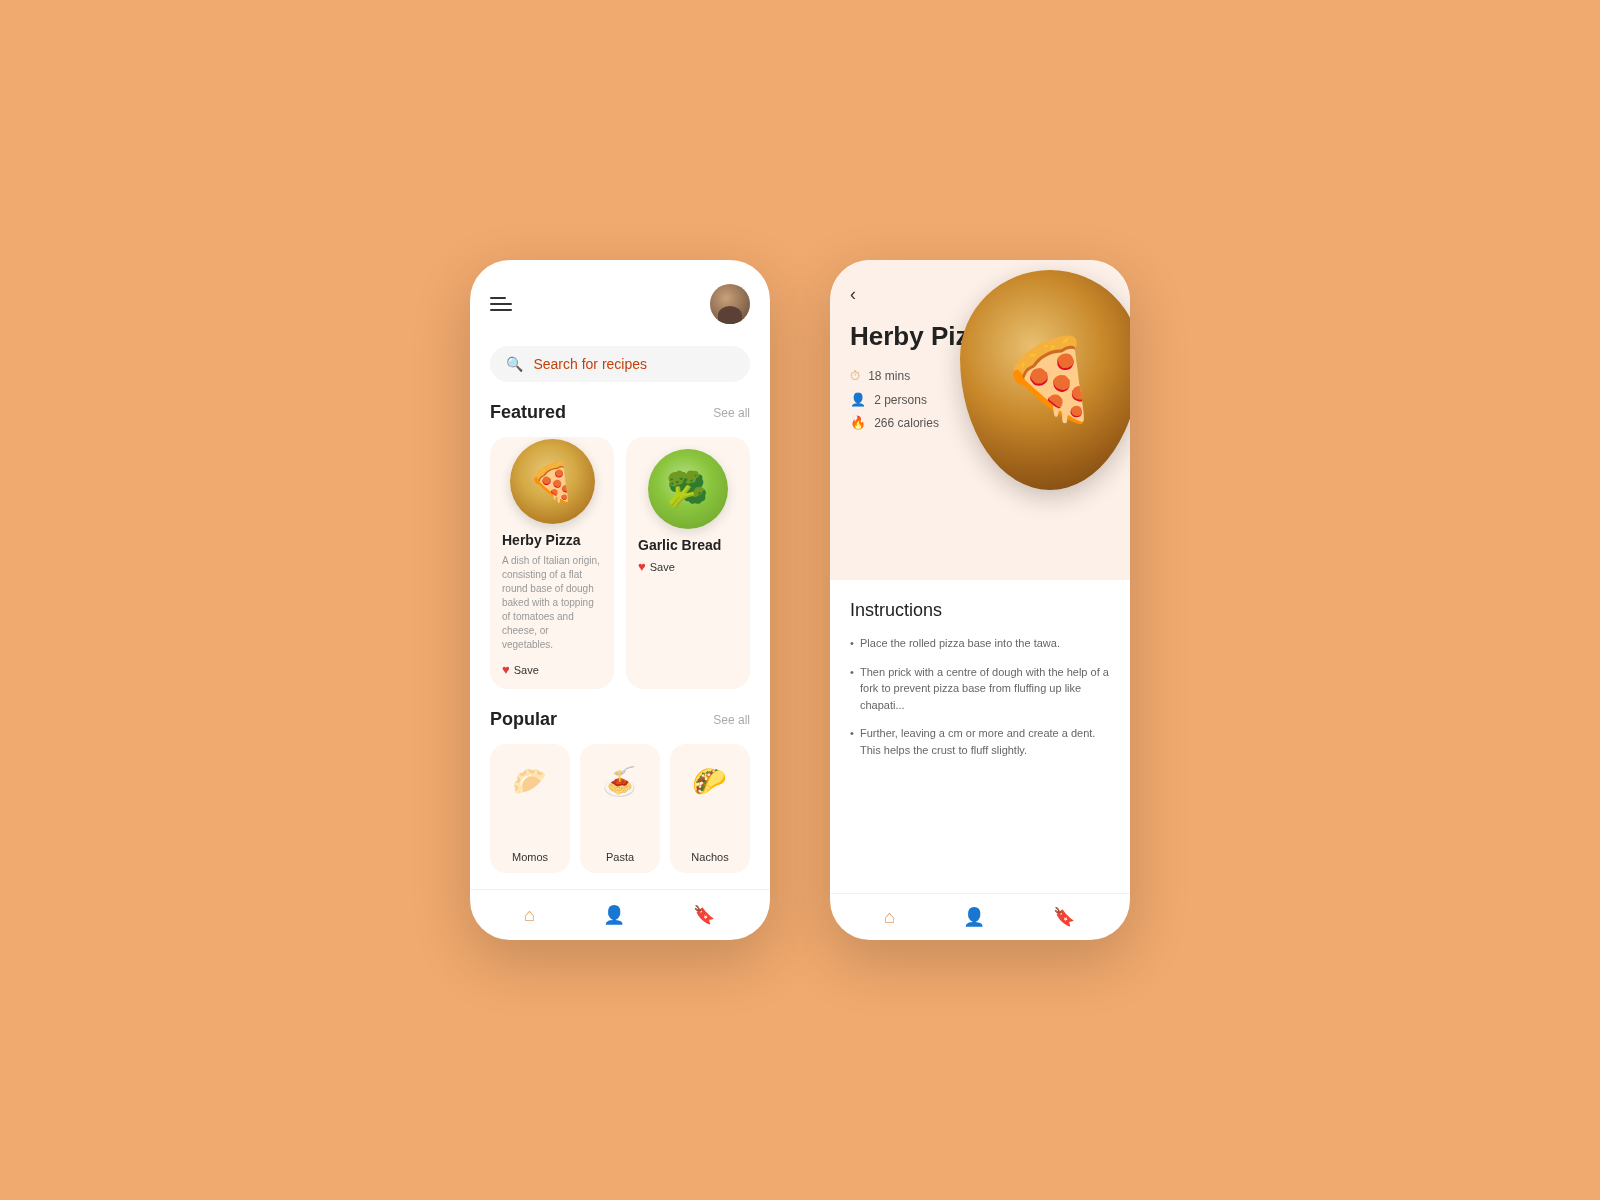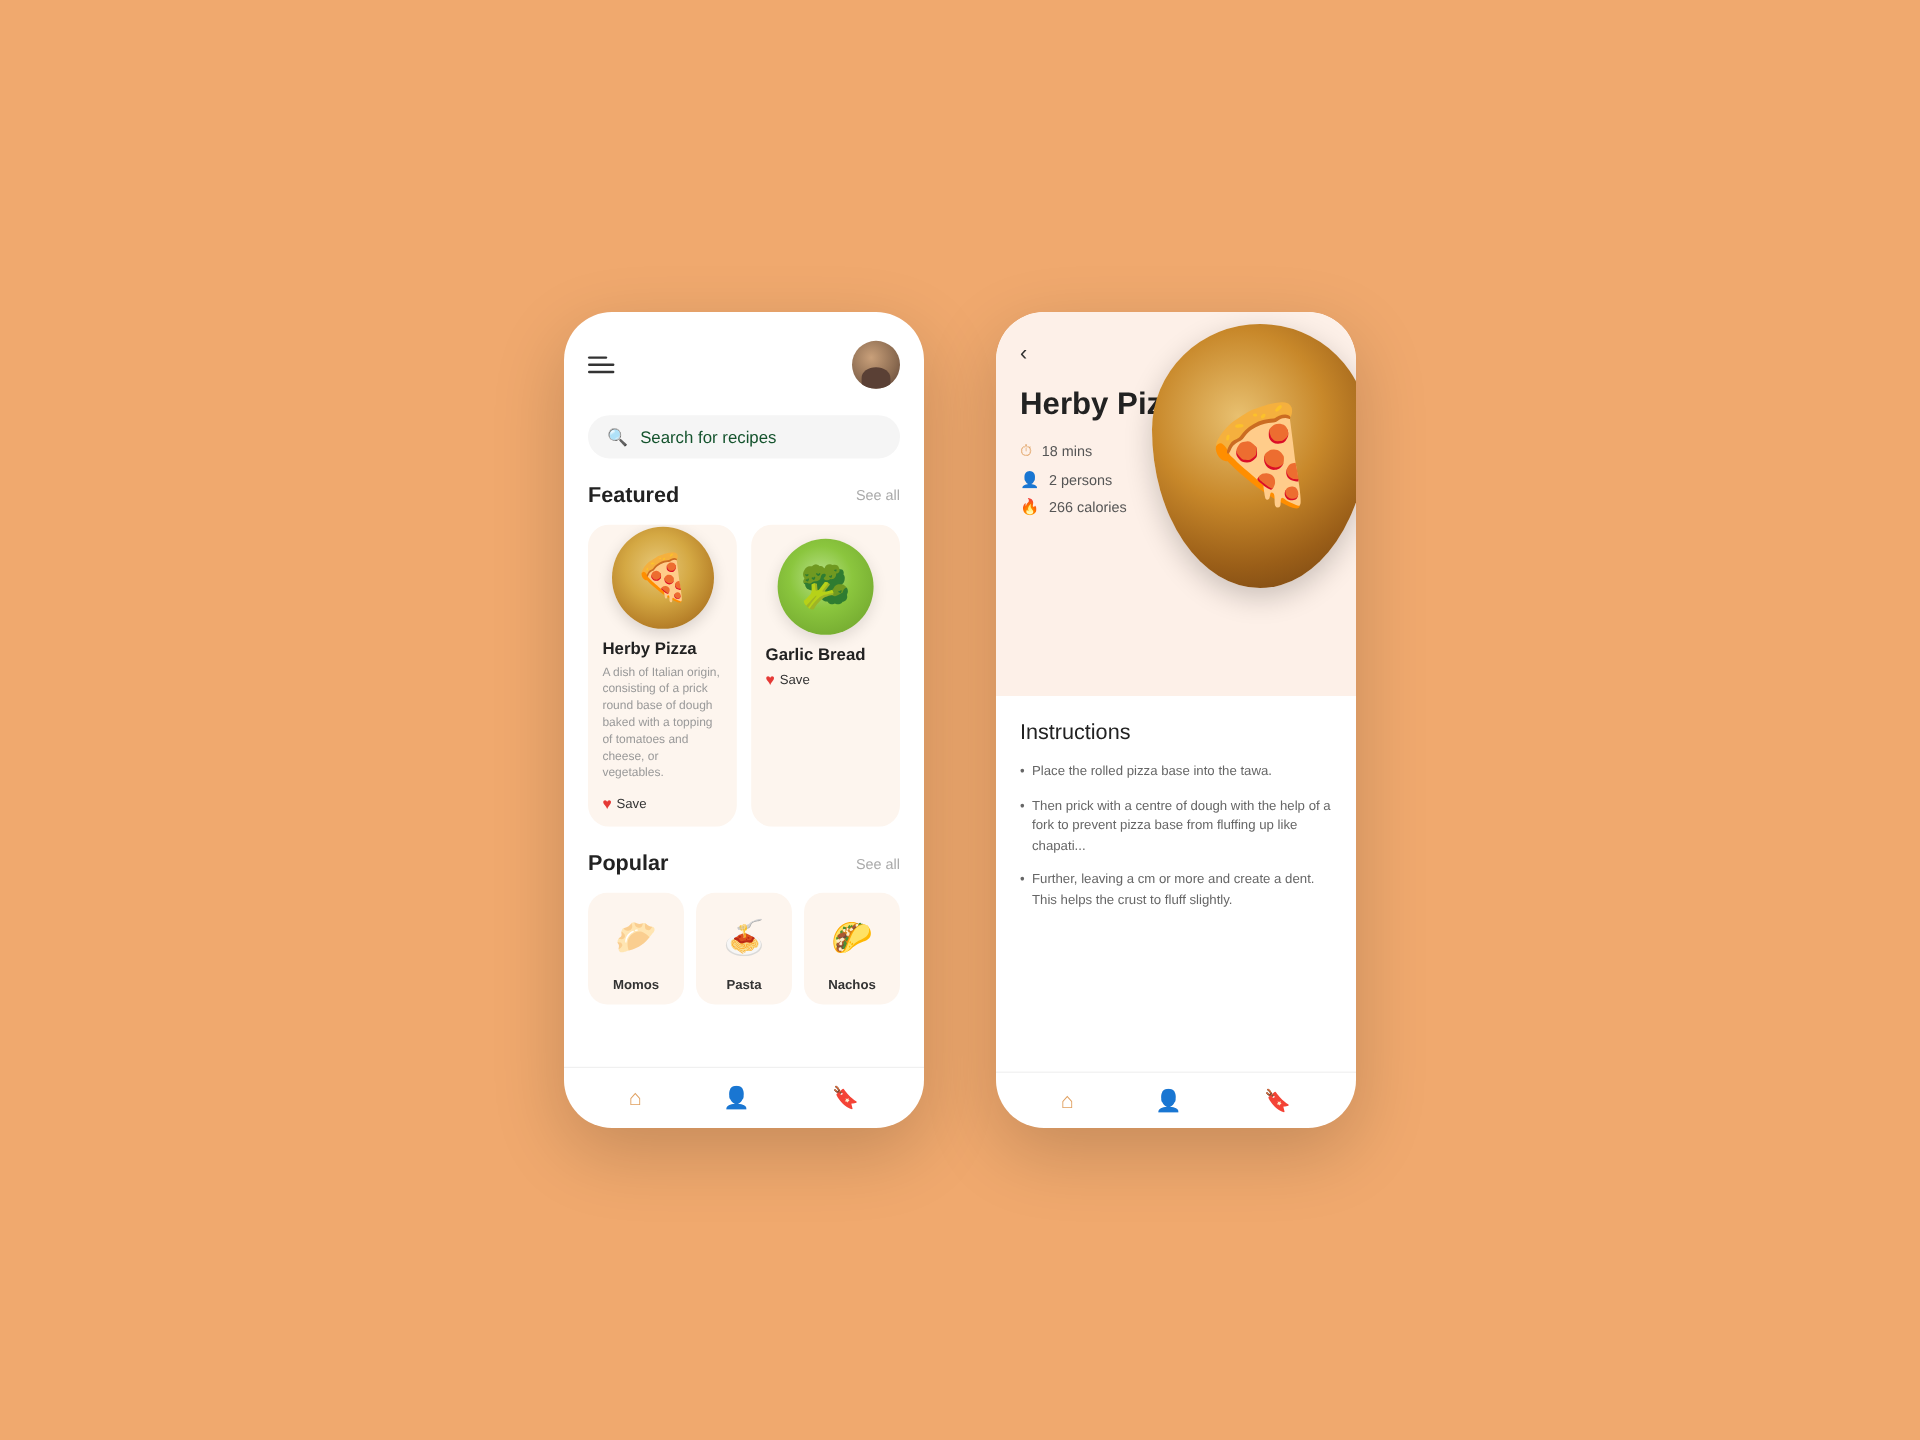--- a/index.html
+++ b/index.html
@@ -87,21 +87,21 @@
       border-radius: 25px;
       padding: 10px 16px;
       margin-bottom: 20px;
       gap: 10px;
     }
     .search-icon-wrap {
       color: #aaa;
       font-size: 14px;
     }
     .search-input-text {
-      color: #14532d;
+      color: #c2410c;
       font-size: 14px;
     }
 
     
     .section-header {
       display: flex;
       justify-content: space-between;
       align-items: center;
       margin-bottom: 14px;
     }
@@ -210,23 +210,24 @@
       height: 55px;
       border-radius: 50%;
       display: flex;
       align-items: center;
       justify-content: center;
       font-size: 28px;
     }
 
     .popular-name {
       font-size: 11px;
-      font-weight: 700;
+      font-weight: 400;
       color: #333;
       text-align: right;
+      margin-top: 36px;
     }
 
     
     .bottom-nav {
       display: flex;
       justify-content: space-around;
       align-items: center;
       padding: 14px 20px;
       border-top: 1px solid #f0f0f0;
       margin-top: auto;
@@ -363,21 +364,21 @@
     <div class="section-header">
       <span class="section-title">Featured</span>
       <span class="see-all">See all</span>
     </div>
 
     <div class="featured-row">
 
       <div class="featured-card">
         <div class="pizza-img">🍕</div>
         <div class="featured-card-name">Herby Pizza</div>
-        <div class="featured-card-desc">A dish of Italian origin, consisting of a prick round base of dough baked with a topping of tomatoes and cheese, or vegetables.</div>
+        <div class="featured-card-desc">A dish of Italian origin, consisting of a flat round base of dough baked with a topping of tomatoes and cheese, or vegetables.</div>
         <div class="save-btn">
           <span class="heart-icon">♥</span>
           <span>Save</span>
         </div>
       </div>
 
       <div class="featured-card">
         <div class="bread-img">🥦</div>
         <div class="featured-card-name">Garlic Bread</div>
         <div class="save-btn">

